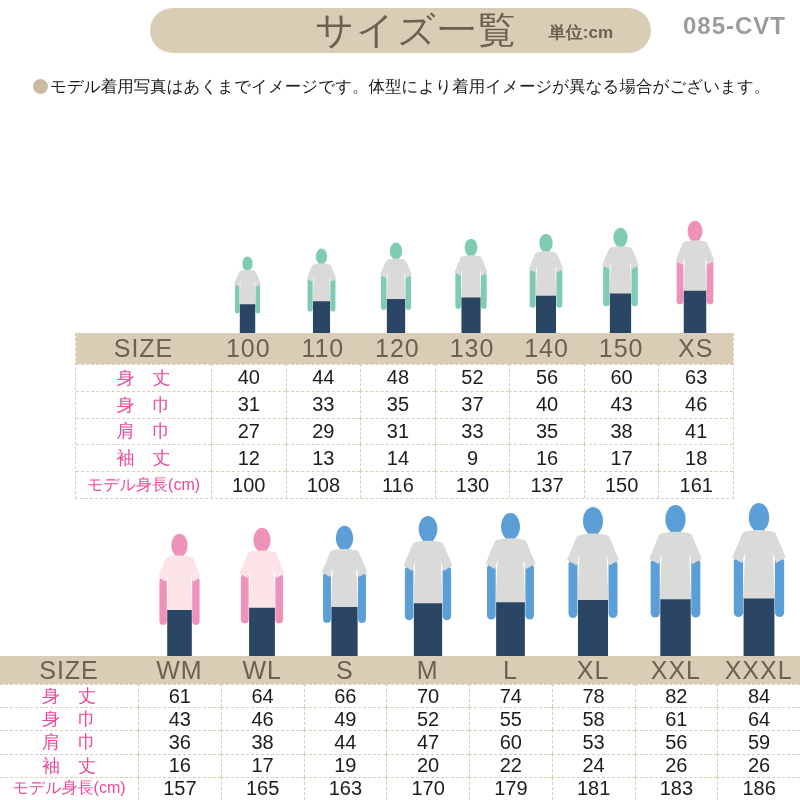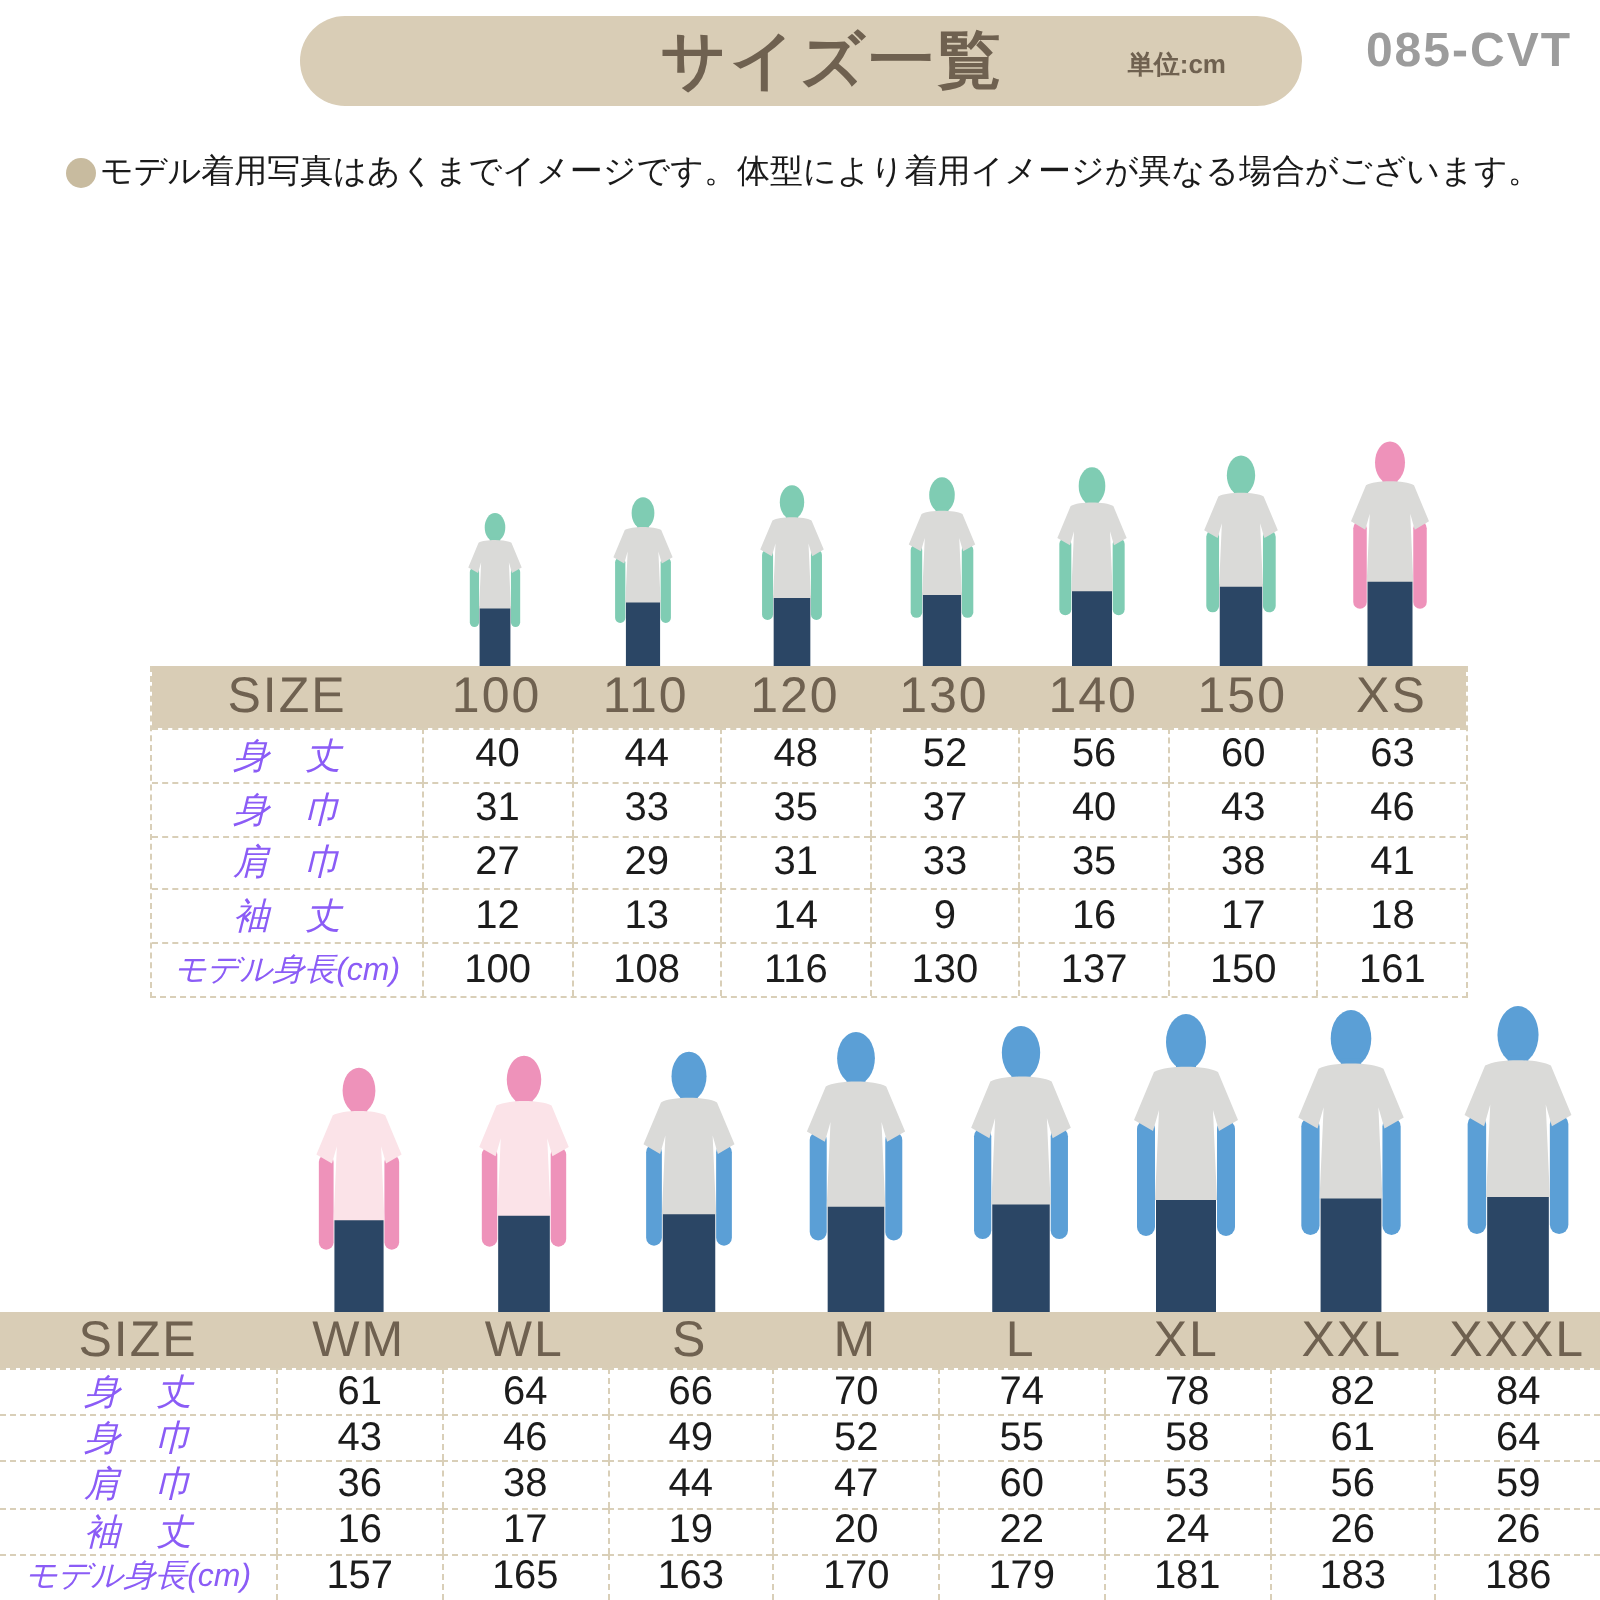--- a/index.html
+++ b/index.html
@@ -8,25 +8,25 @@
     font-family:"Liberation Sans","DejaVu Sans",sans-serif;
     overflow:hidden;
   }
   
   .title-pill{
     position:absolute;left:150px;top:8px;width:501px;height:45px;
     background:var(--band);border-radius:23px;
     display:flex;align-items:center;justify-content:center;
   }
   .page-title{
-    font-size:32px;font-weight:bold;color:var(--bandtext);letter-spacing:2px;margin-left:32px;
+    font-size:38px;font-weight:normal;color:var(--bandtext);letter-spacing:2px;margin-left:32px;
   }
   .unit-label{
     position:absolute;right:38px;top:50%;transform:translateY(-42%);
-    font-size:13px;color:var(--bandtext);font-weight:bold;
+    font-size:17px;color:var(--bandtext);font-weight:bold;
   }
   .product-code{
     position:absolute;right:14px;top:12px;
     font-size:24px;font-weight:bold;color:var(--code);letter-spacing:1px;text-align:center;
   }
   
   .notes{position:absolute;left:33px;top:76px;width:760px;}
   .note-line{display:flex;align-items:flex-start;margin-bottom:9px;}
   .note-bullet{
     width:15px;height:15px;border-radius:50%;background:var(--bullet);
@@ -39,21 +39,21 @@
     background:var(--band);color:var(--bandtext);
     display:flex;align-items:center;justify-content:center;
     font-size:25px;letter-spacing:1px;
   }
   .cell{
     display:flex;align-items:center;justify-content:center;
     font-size:20px;color:#1c1c1c;border-top:1px dashed var(--bd);
     background:#fff;white-space:nowrap;
   }
   .cell.vline{border-left:1px dashed var(--bd);}
-  .labelcell{font-size:18px;color:#8b5cf6;font-style:italic;}
+  .labelcell{font-size:18px;color:#ec4899;}
   .labelcell.small{font-size:16px;}
   .tbl.edge{border-right:1px dashed var(--bd);border-bottom:1px dashed var(--bd);border-left:1px dashed var(--bd);}
   
   .figure{position:absolute;}
   .figure svg{display:block;width:100%;height:100%;}
 </style>
 </head>
 <body style="--band: #d9cdb6; --bandtext: #6f6150; --bd: #d9cfb8; --code: #9c9c9c; --bullet: #c8bb9f;">
 
 <div class="title-pill">

